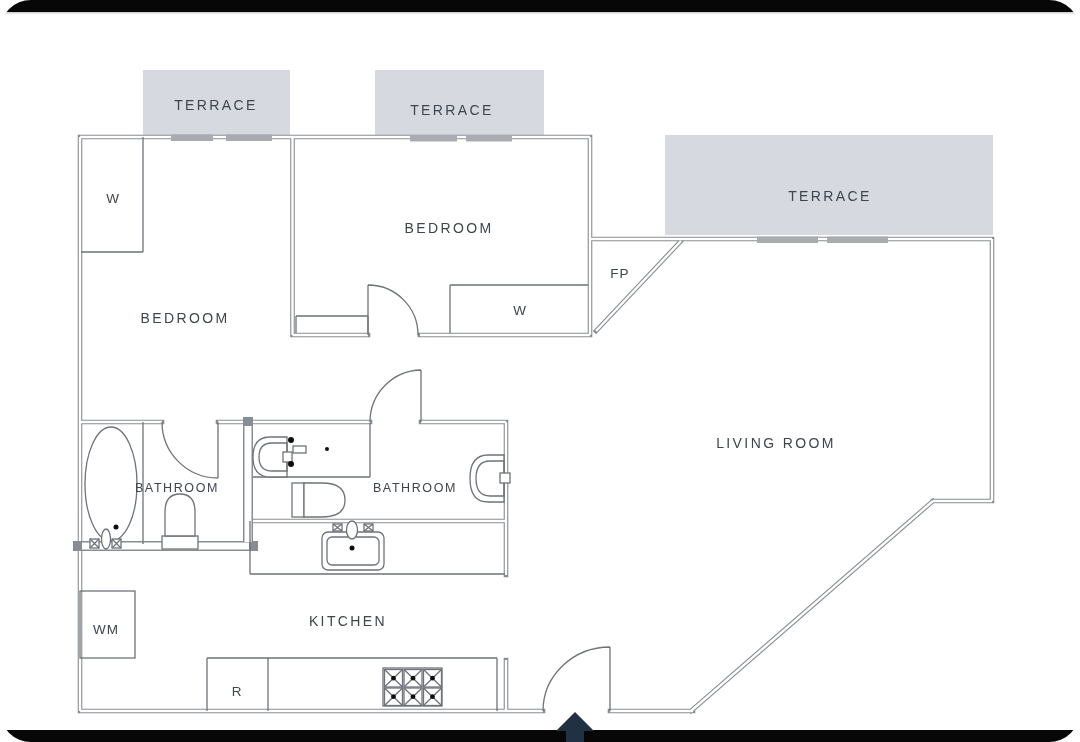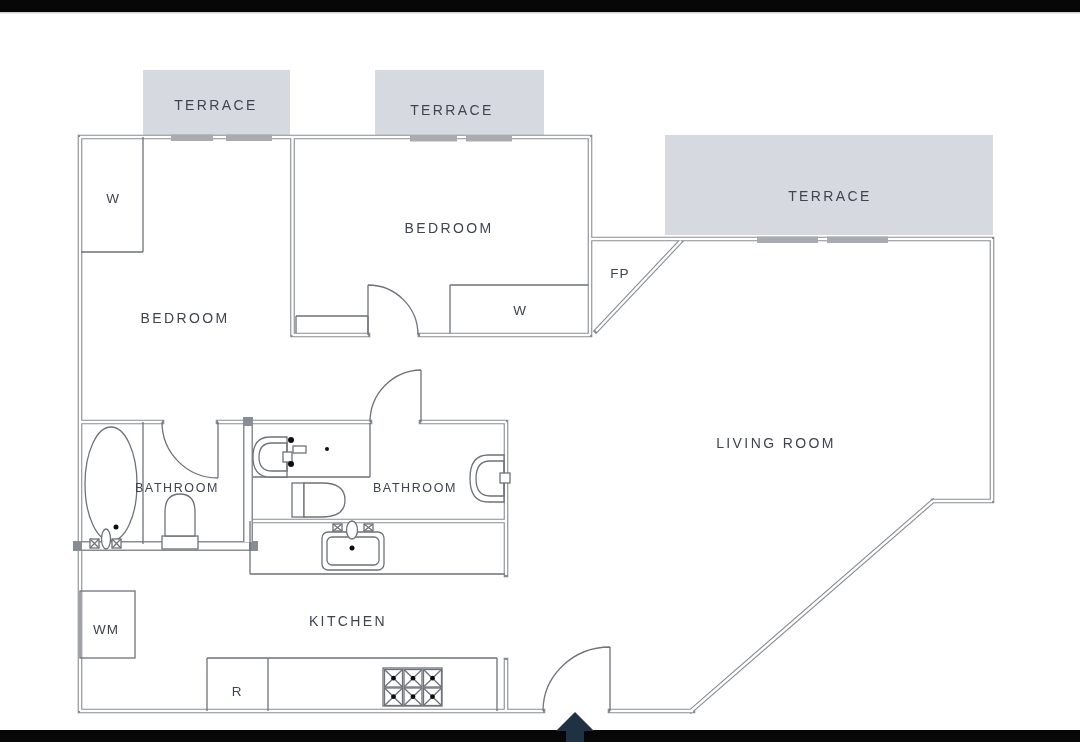--- a/index.html
+++ b/index.html
@@ -1,21 +1,21 @@
 <!DOCTYPE html>
 <html style="--background: #ffffff; --letterbox: #070707; --terrace-fill: #d6dae0; --wall: #888d93; --fixture: #6e737a; --window-bar: #a8acb1; --text: #3e454e; --arrow: #1f3142;"><head>
 <meta charset="utf-8">
 <style>
   :root{
     --background:#ffffff; --letterbox:#070707; --terrace-fill:#d6dae0;
     --wall:#888d93; --fixture:#6e737a; --window-bar:#a8acb1;
     --text:#3e454e; --arrow:#1f3142;
   }
   html,body{margin:0;padding:0;background:var(--background);}
-  .stage{position:relative;width:1080px;height:742px;overflow:hidden;background:var(--background);}
+  .stage{position:relative;width:1080px;height:742px;overflow:hidden;background:var(--background);border-radius:31px;}
   svg{display:block;}
   .wall-outer{stroke:var(--wall);stroke-width:4.6;fill:none;stroke-linecap:square;}
   .wall-inner{stroke:#ffffff;stroke-width:2.4;fill:none;stroke-linecap:butt;}
   .wallthick-outer{stroke:var(--wall);stroke-width:10;fill:none;stroke-linecap:square;}
   .wallthick-inner{stroke:#ffffff;stroke-width:7;fill:none;stroke-linecap:butt;}
   .thin{stroke:var(--fixture);stroke-width:1.3;fill:none;}
   .thinw{stroke:var(--fixture);stroke-width:1.3;fill:#ffffff;}
   .dot{fill:#0c0e10;stroke:none;}
   .terrace{fill:var(--terrace-fill);stroke:none;}
   .winbar{fill:var(--window-bar);stroke:none;}

